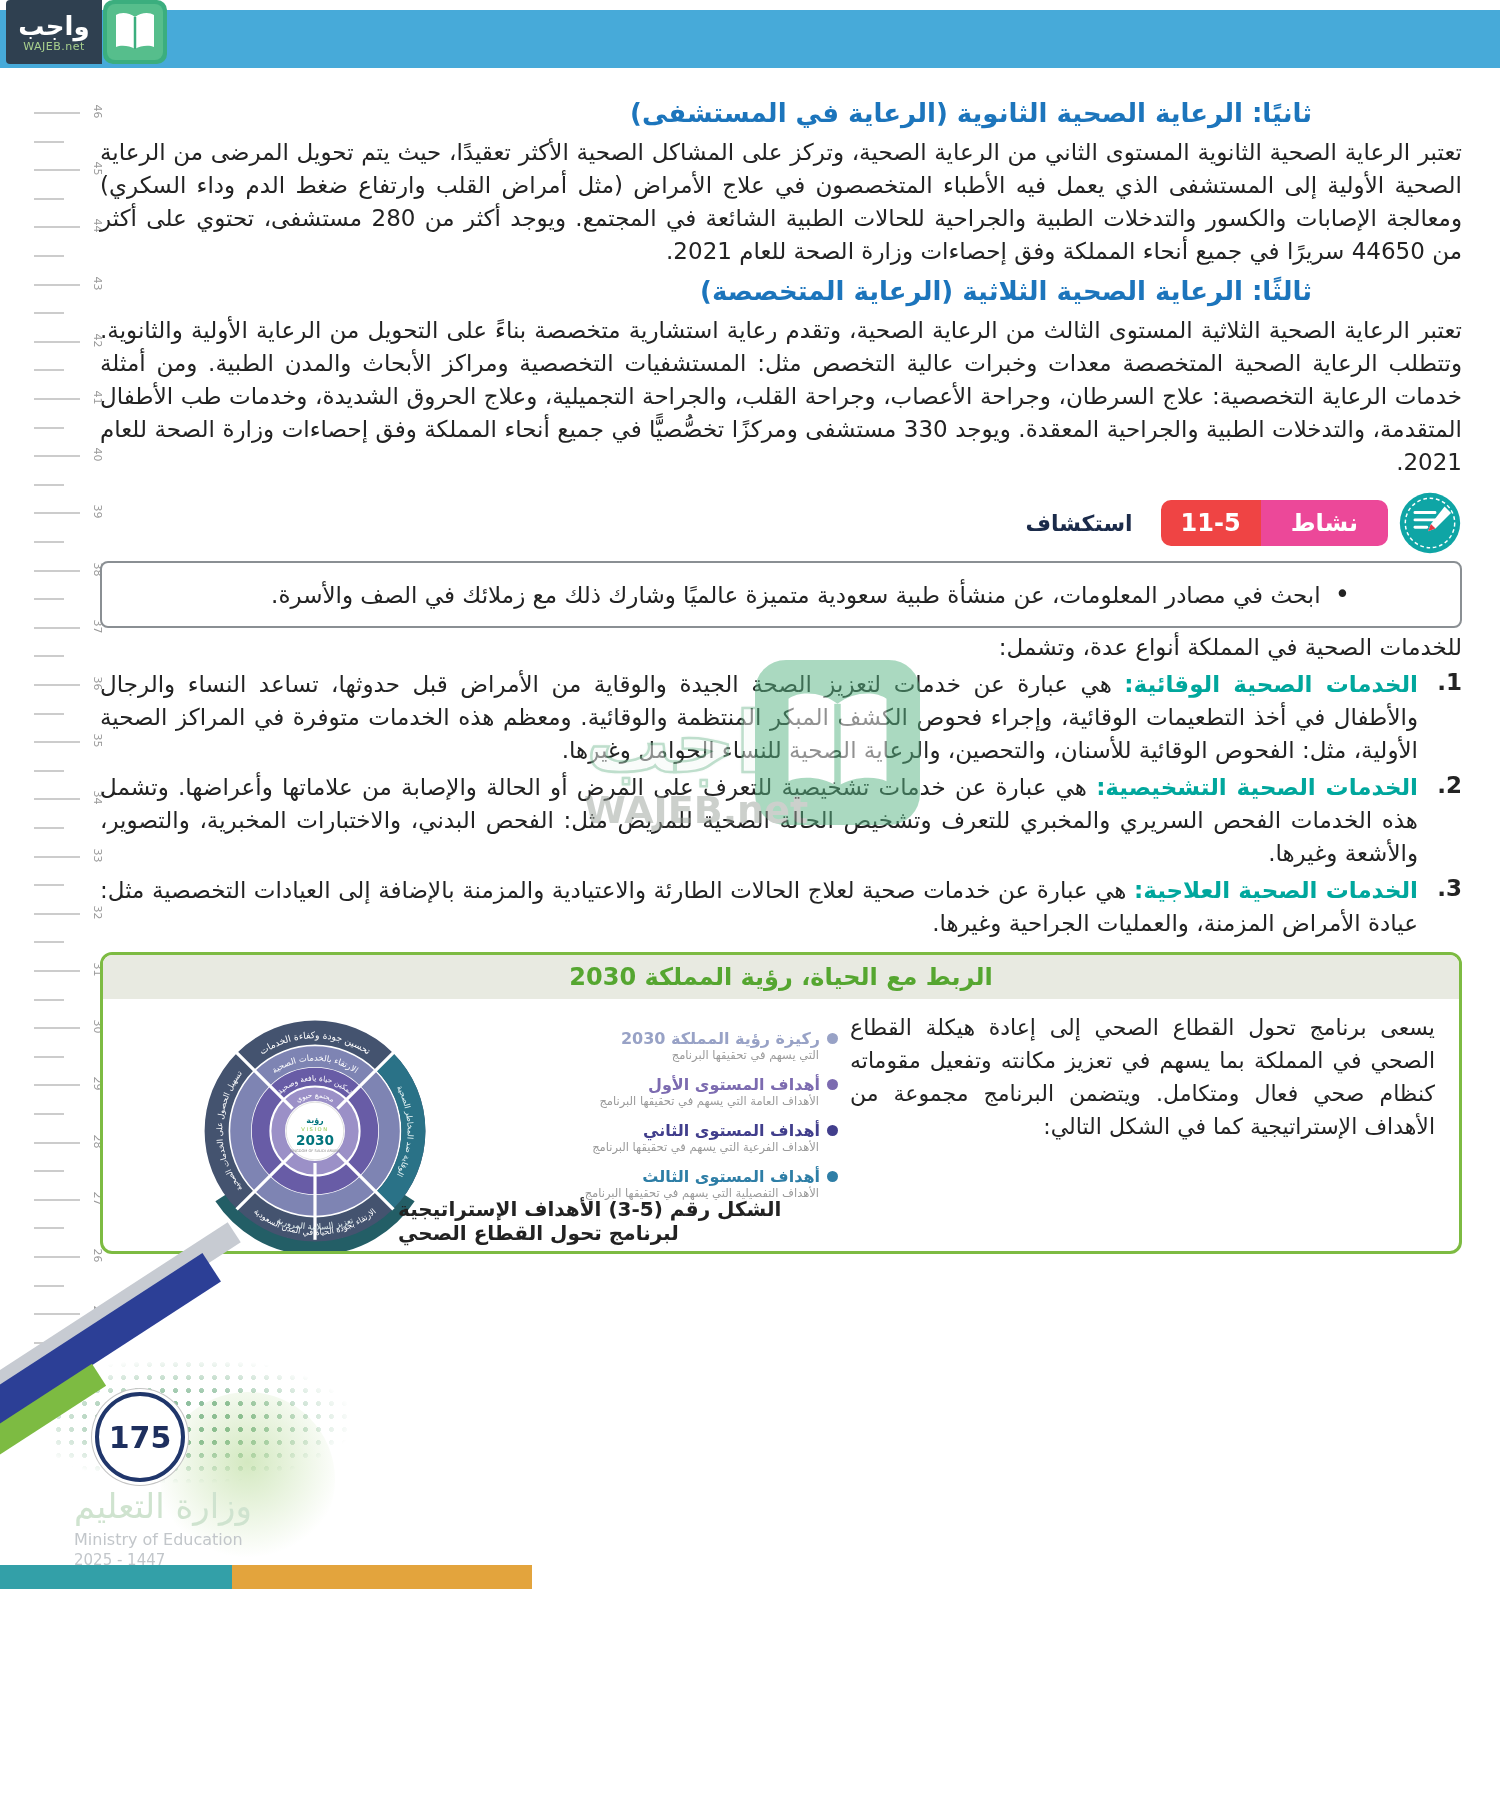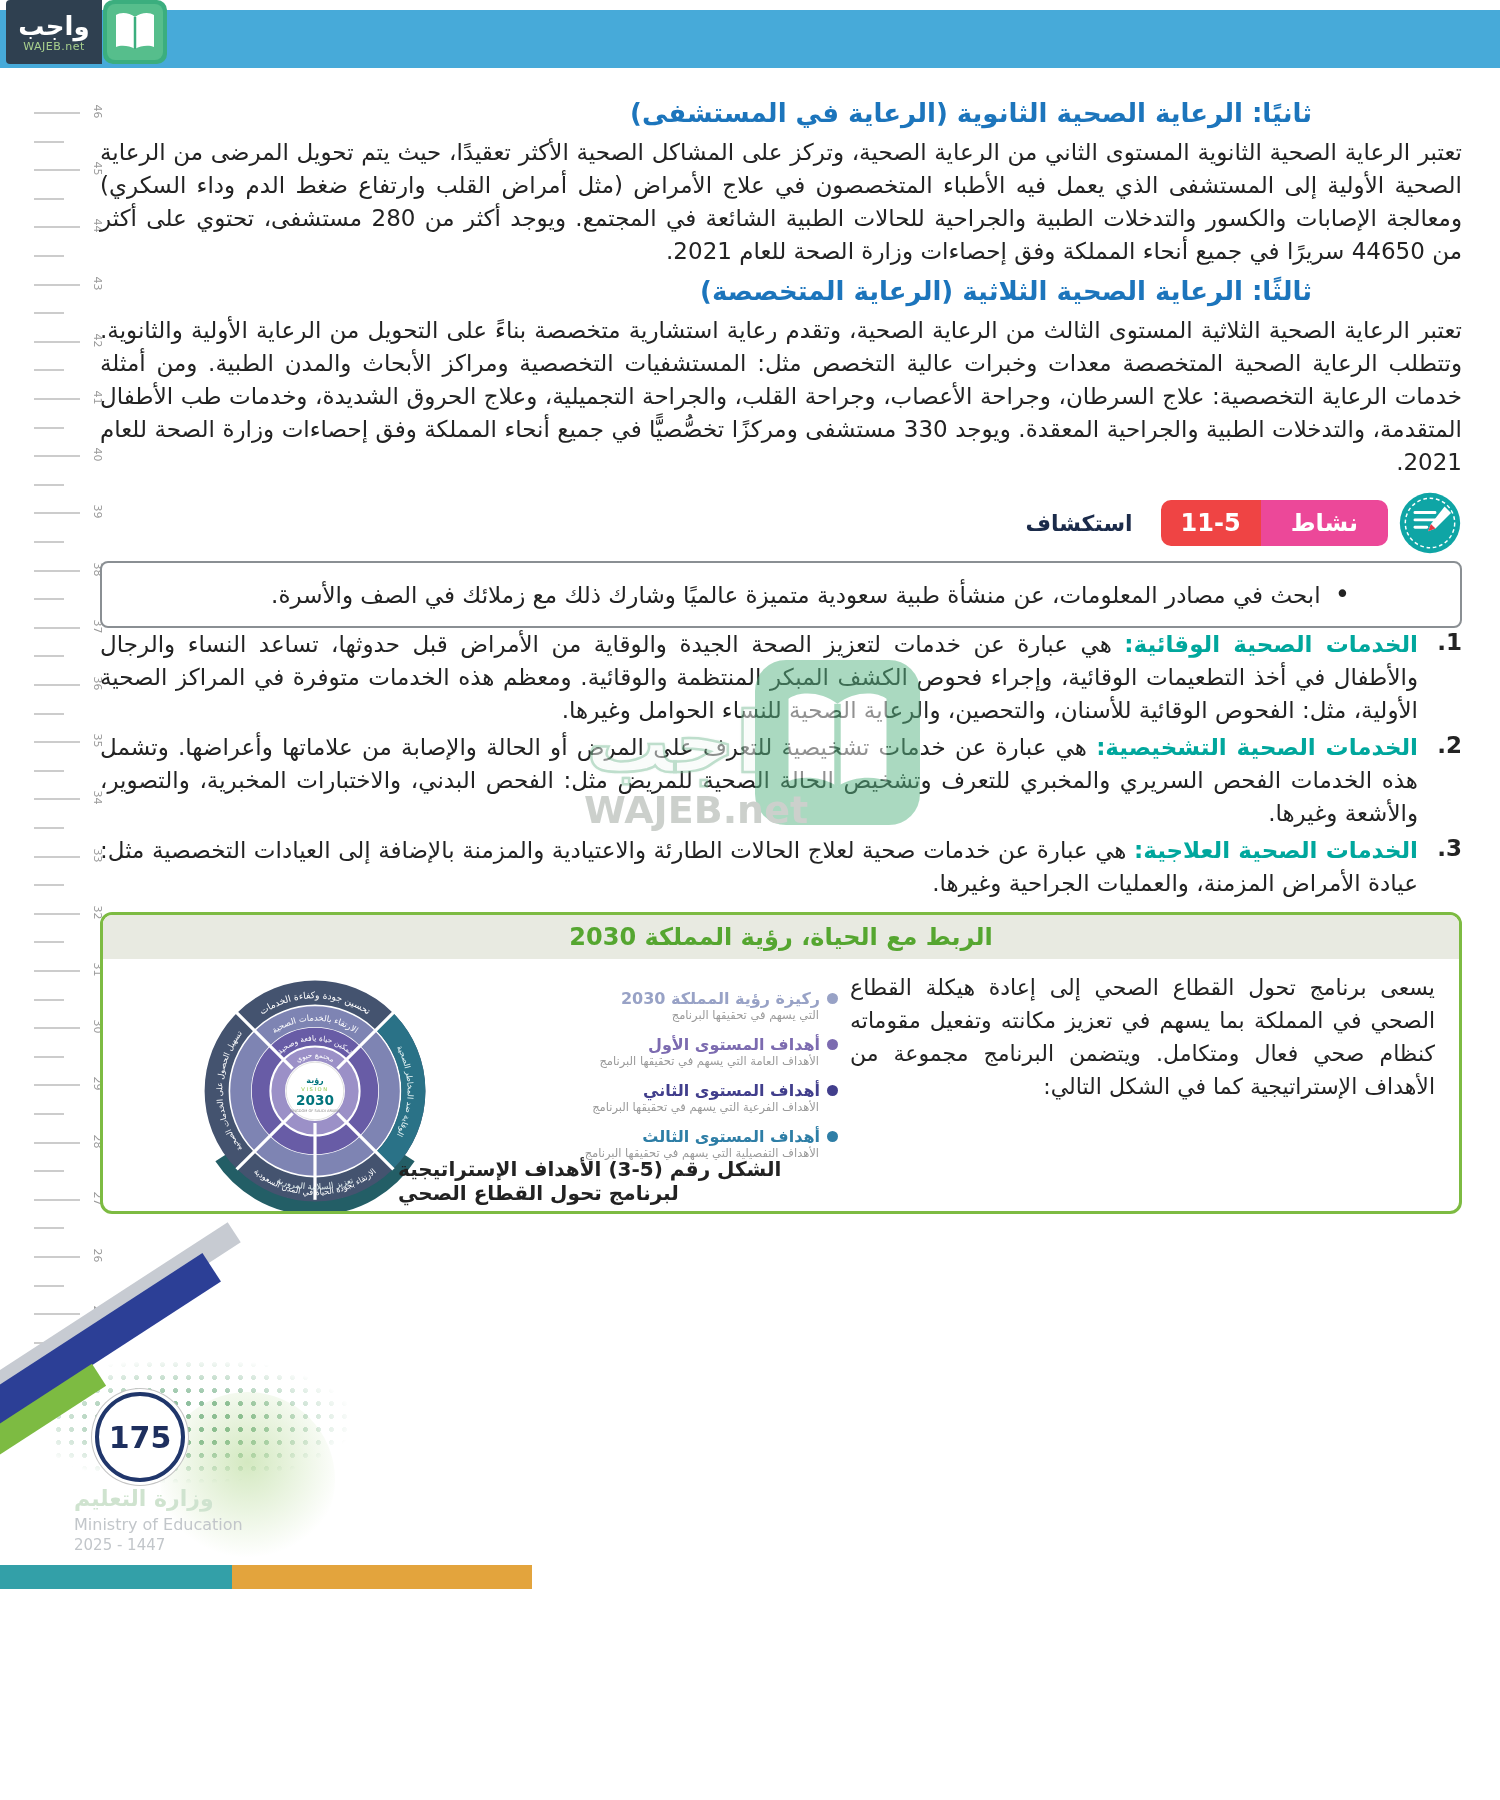--- a/index.html
+++ b/index.html
@@ -73,21 +73,21 @@
   .rib.silver{left:-36px;top:1398px;width:330px;height:24px;background:#C7CBD2;}
   .rib.blue{left:-60px;top:1430px;width:335px;height:34px;background:#2C3F96;}
   .rib.green{left:-70px;top:1474px;width:210px;height:26px;background:#7DBB42;}
   .bar-teal{position:absolute;left:0;top:1565px;width:232px;height:24px;background:#33A0A8;}
   .bar-orange{position:absolute;left:232px;top:1565px;width:300px;height:24px;background:#E3A43D;}
   .page-circle{position:absolute;left:95px;top:1392px;width:82px;height:82px;border-radius:50%;background:#fff;
        border:4px solid #20366B;box-shadow:0 0 0 3px #fff,0 0 0 4px #C4C4C4;
        display:flex;align-items:center;justify-content:center;z-index:5;
        font-size:30px;font-weight:bold;color:#1E2F5E;}
   .ministry{position:absolute;left:74px;top:1486px;z-index:4;}
-  .min-ar{font-size:22px;font-weight:bold;color:#CFE3CF;}
+  .min-ar{font-size:34px;font-weight:normal;color:#CFE3CF;}
   .min-en{font-size:16px;color:#C2C6CA;margin-top:4px;}
   .min-yr{font-size:15px;color:#C2C6CA;margin-top:2px;}
 </style>
 </head>
 <body>
 
 <div class="page">
 
   <div class="topbar"></div>
 
@@ -198,20 +198,21 @@
       <span class="act-tag navy">نشاط</span>
       <span class="act-tag black">11-5</span>
       <span class="act-type">استكشاف</span>
     </div>
 
     <div class="bullet-box">
       <span class="b-dot">•</span><span>ابحث في مصادر المعلومات، عن منشأة طبية سعودية متميزة عالميًا وشارك ذلك مع زملائك في الصف والأسرة.</span>
     </div>
 
 
+    <p class="intro">للخدمات الصحية في المملكة أنواع عدة، وتشمل:</p>
 
     <div class="li">
       <span class="n">1.</span>
       <span class="t"><span class="title-teal">الخدمات الصحية الوقائية:</span> <span>هي عبارة عن خدمات لتعزيز الصحة الجيدة والوقاية من الأمراض قبل حدوثها، تساعد النساء والرجال والأطفال في أخذ التطعيمات الوقائية، وإجراء فحوص الكشف المبكر المنتظمة والوقائية. ومعظم هذه الخدمات متوفرة في المراكز الصحية الأولية، مثل: الفحوص الوقائية للأسنان، والتحصين، والرعاية الصحية للنساء الحوامل وغيرها.</span></span>
     </div>
     <div class="li">
       <span class="n">2.</span>
       <span class="t"><span class="title-teal">الخدمات الصحية التشخيصية:</span> <span>هي عبارة عن خدمات تشخيصية للتعرف على المرض أو الحالة والإصابة من علاماتها وأعراضها. وتشمل هذه الخدمات الفحص السريري والمخبري للتعرف وتشخيص الحالة الصحية للمريض مثل: الفحص البدني، والاختبارات المخبرية، والتصوير، والأشعة وغيرها.</span></span>
     </div>
     <div class="li">

